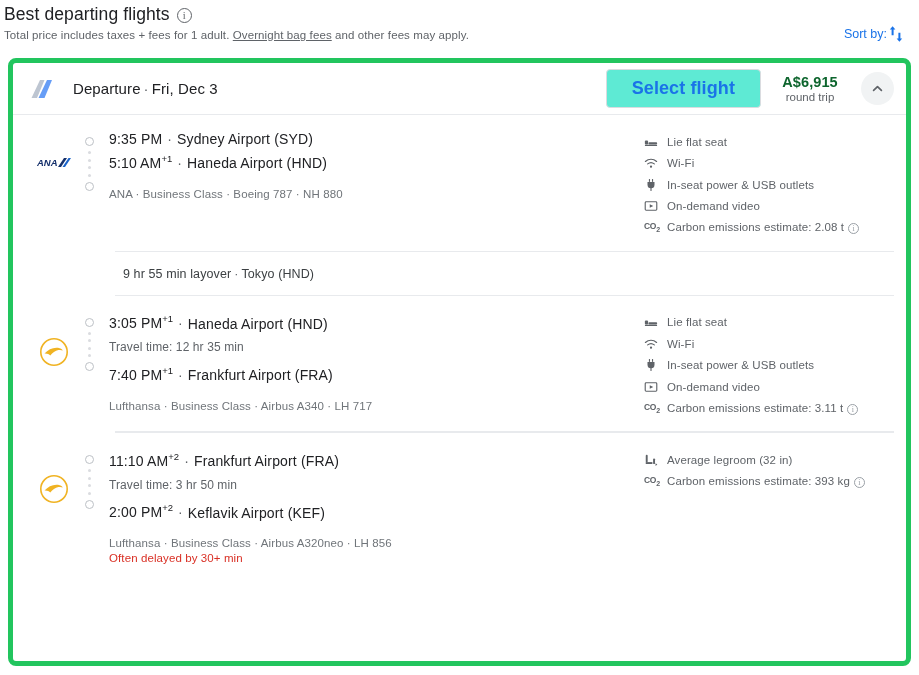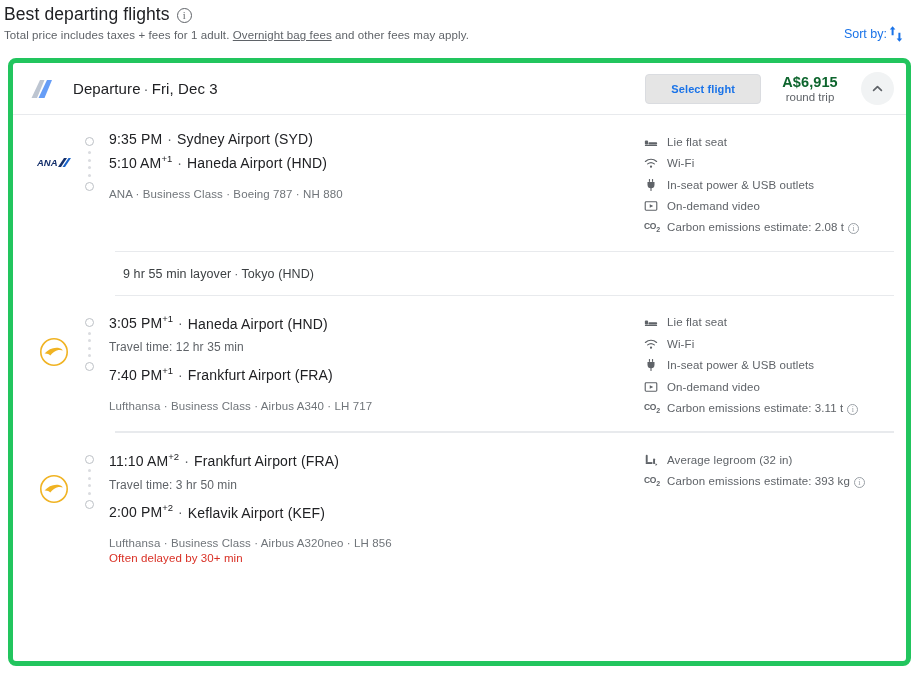--- a/index.html
+++ b/index.html
@@ -51,22 +51,22 @@
     padding: 0 12px 0 18px; position: relative;
   }
   .tailfin { width: 26px; height: 20px; margin-right: 16px; }
   .dep-title { font-size: 15px; color: #202124; letter-spacing: .1px; }
   .dep-title .sep { color: #5f6368; margin: 0 3px; }
   .card-hdr-right {
     margin-left: auto; display: flex; align-items: center; gap: 14px;
   }
   .select-btn {
     border: 1px solid #dadce0; border-radius: 4px;
-    background: #e5e5e5; color: #1a73e8;
-    font-size: 11px; font-weight: bold; font-family: "Liberation Sans", sans-serif;
+    background: #5eead4; color: #1a73e8;
+    font-size: 18px; font-weight: bold; font-family: "Liberation Sans", sans-serif;
     padding: 8px 25px; cursor: pointer; letter-spacing: .1px;
   }
   .price-box { text-align: center; min-width: 70px; }
   .price { color: #0d652d; font-size: 14.5px; font-weight: bold; letter-spacing: .1px; }
   .price-sub { color: #5f6368; font-size: 11.5px; margin-top: 1px; }
   .collapse-btn {
     width: 33px; height: 33px; border-radius: 50%;
     background: #f1f3f4; border: none; cursor: pointer;
     display: flex; align-items: center; justify-content: center;
     padding: 0; margin-left: 2px;

